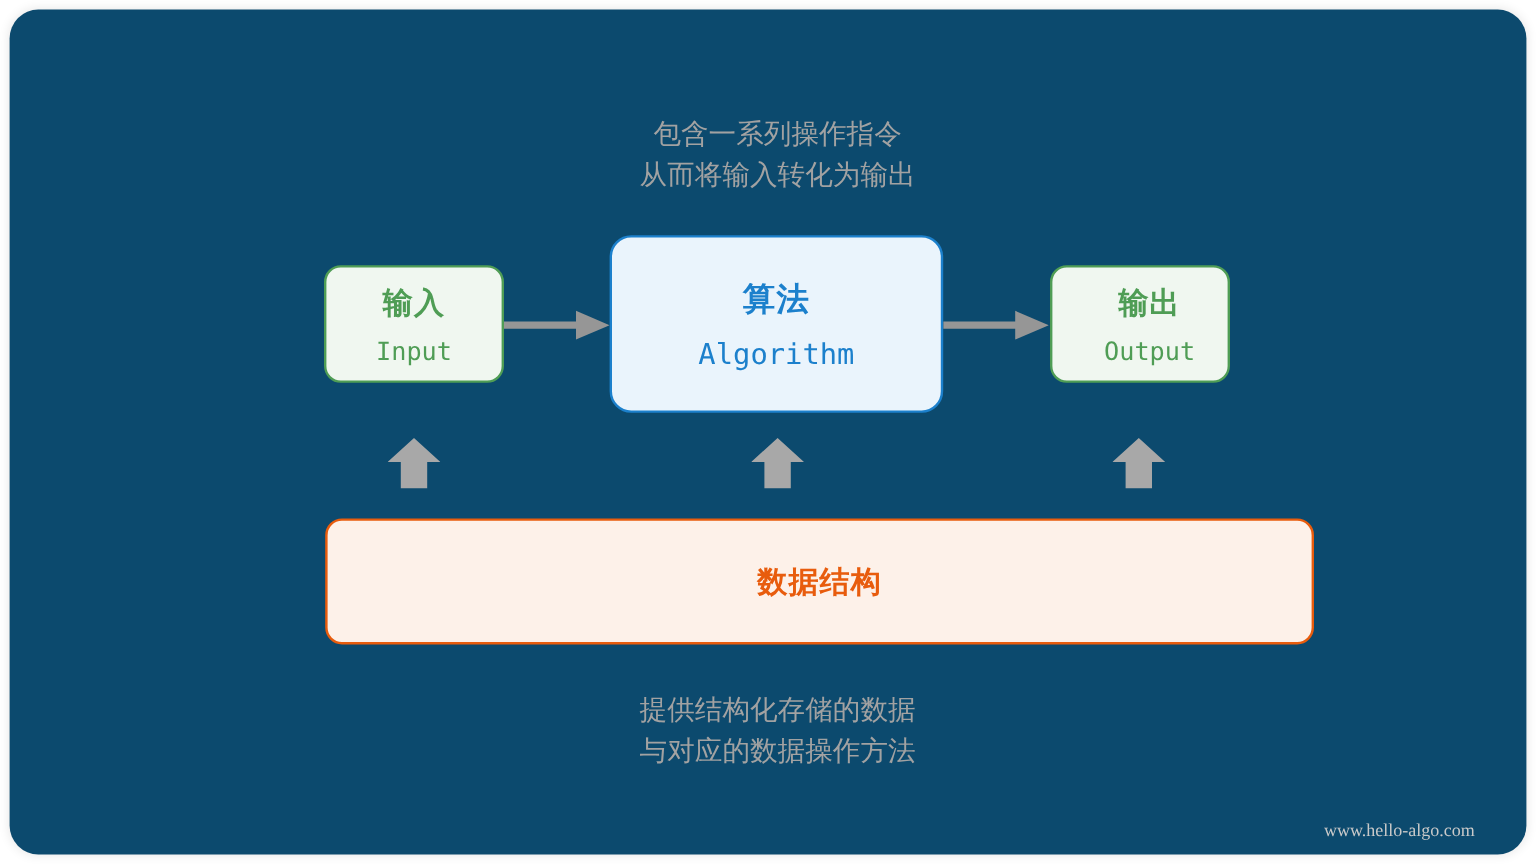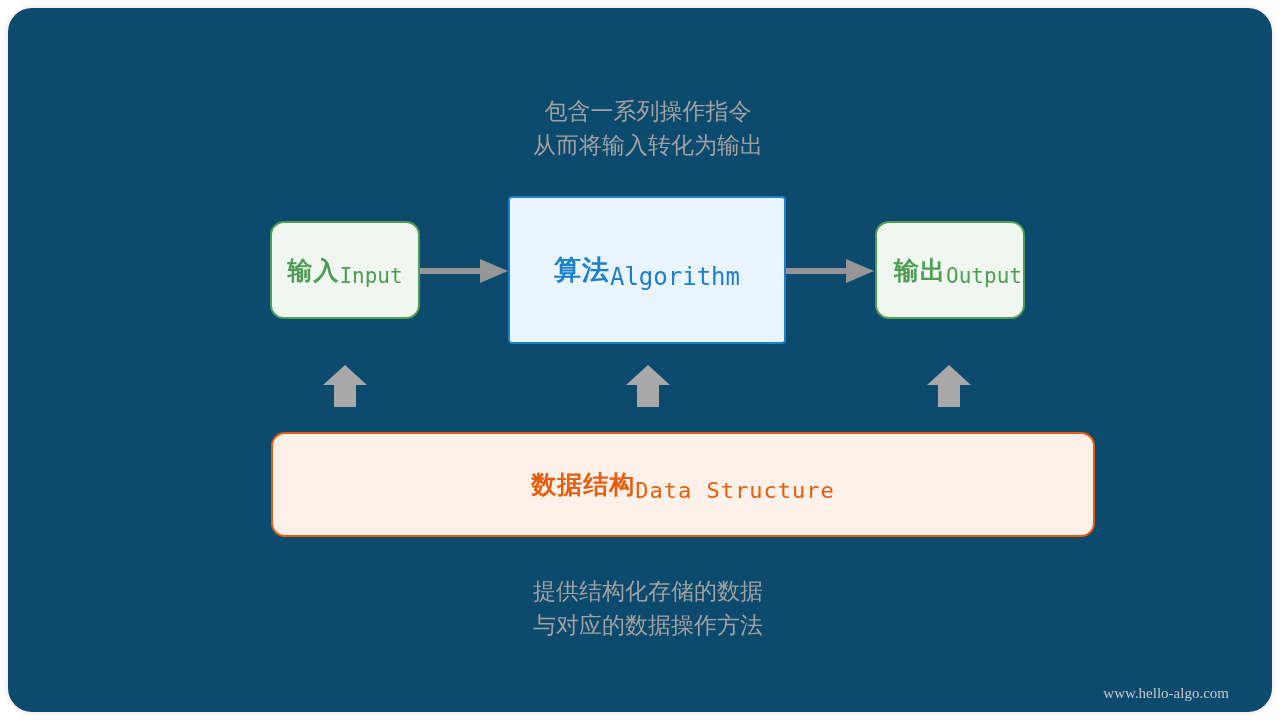--- a/index.html
+++ b/index.html
@@ -11,31 +11,31 @@
   *{margin:0;padding:0;box-sizing:border-box;}
   html,body{width:1280px;height:720px;background:#ffffff;overflow:hidden;
     font-family:"Liberation Sans","DejaVu Sans",sans-serif;}
   .canvas{position:absolute;left:0;top:0;width:1280px;height:720px;background:#fff;}
   .card{position:absolute;left:8px;top:8px;width:1264px;height:704px;background:#0c4a6e;
     border-radius:24px;box-shadow:0 0 9px rgba(0,0,0,0.10);}
   .caption{position:absolute;left:0;width:1280px;text-align:center;color:var(--gray_text);
     font-size:23px;line-height:34px;font-weight:500;}
   .caption-top{top:86px;}
   .caption-bottom{top:566px;}
-  .node{position:absolute;display:flex;flex-direction:row;align-items:center;
+  .node{position:absolute;display:flex;flex-direction:column;align-items:center;
     justify-content:center;border-radius:14px;}
   .node .title{font-weight:700;letter-spacing:1px;}
   .node .subtitle{font-family:"DejaVu Sans Mono","Liberation Mono",monospace;}
   .node-input{left:262px;top:213px;width:150px;height:98px;
     border:2.5px solid var(--green);background:var(--green_fill);color:var(--green);}
   .node-output{left:867px;top:213px;width:150px;height:98px;
     border:2.5px solid var(--green);background:var(--green_fill);color:var(--green);padding-left:16px;}
   .node-input .title,.node-output .title{font-size:25px;}
   .node-input .subtitle,.node-output .subtitle{font-size:21px;margin-top:12px;}
-  .node-algorithm{left:500px;top:188px;width:278px;height:148px;border-radius:4px;
+  .node-algorithm{left:500px;top:188px;width:278px;height:148px;border-radius:18px;
     border:2.5px solid var(--blue);background:var(--blue_fill);color:var(--blue);}
   .node-algorithm .title{font-size:27px;}
   .node-algorithm .subtitle{font-size:24px;margin-top:14px;text-align:right;}
   .node-ds{left:263px;top:424px;width:824px;height:105px;
     border:2.5px solid var(--orange);background:var(--orange_fill);color:var(--orange);}
   .node-ds .title{font-size:25px;}
   .node-ds .subtitle{font-size:22px;margin-top:12px;letter-spacing:1px;}
   .harrow{position:absolute;top:248px;width:88px;height:30px;}
   .harrow-1{left:412px;} .harrow-2{left:778px;}
   .uparrow{position:absolute;top:357px;width:44px;height:42px;}
@@ -84,21 +84,20 @@
     </svg>
     <svg class="uparrow uparrow-2" viewBox="0 0 44 42">
       <polygon points="22,0 44,20 33,20 33,42 11,42 11,20 0,20" fill="var(--block_arrow)"></polygon>
     </svg>
     <svg class="uparrow uparrow-3" viewBox="0 0 44 42">
       <polygon points="22,0 44,20 33,20 33,42 11,42 11,20 0,20" fill="var(--block_arrow)"></polygon>
     </svg>
 
     <div class="node node-ds">
       <div class="title">数据结构</div>
-      <div class="subtitle">Data Structure</div>
     </div>
 
     <div class="caption caption-bottom">
       <div>提供结构化存储的数据</div>
       <div>与对应的数据操作方法</div>
     </div>
 
     <div class="watermark">www.hello-algo.com</div>
   </div>
 </div>

